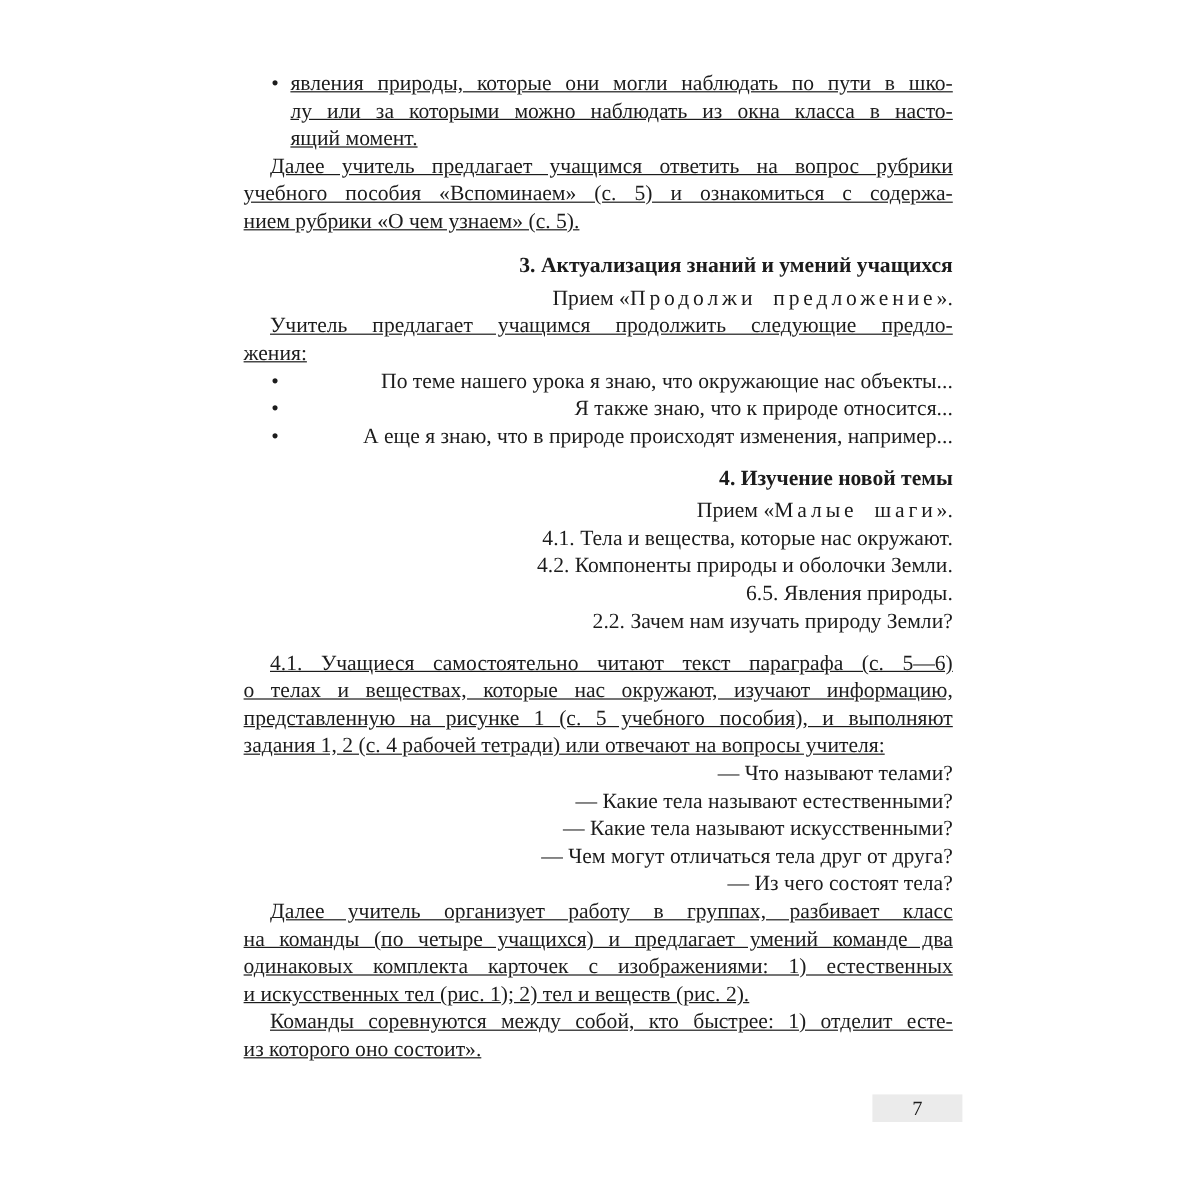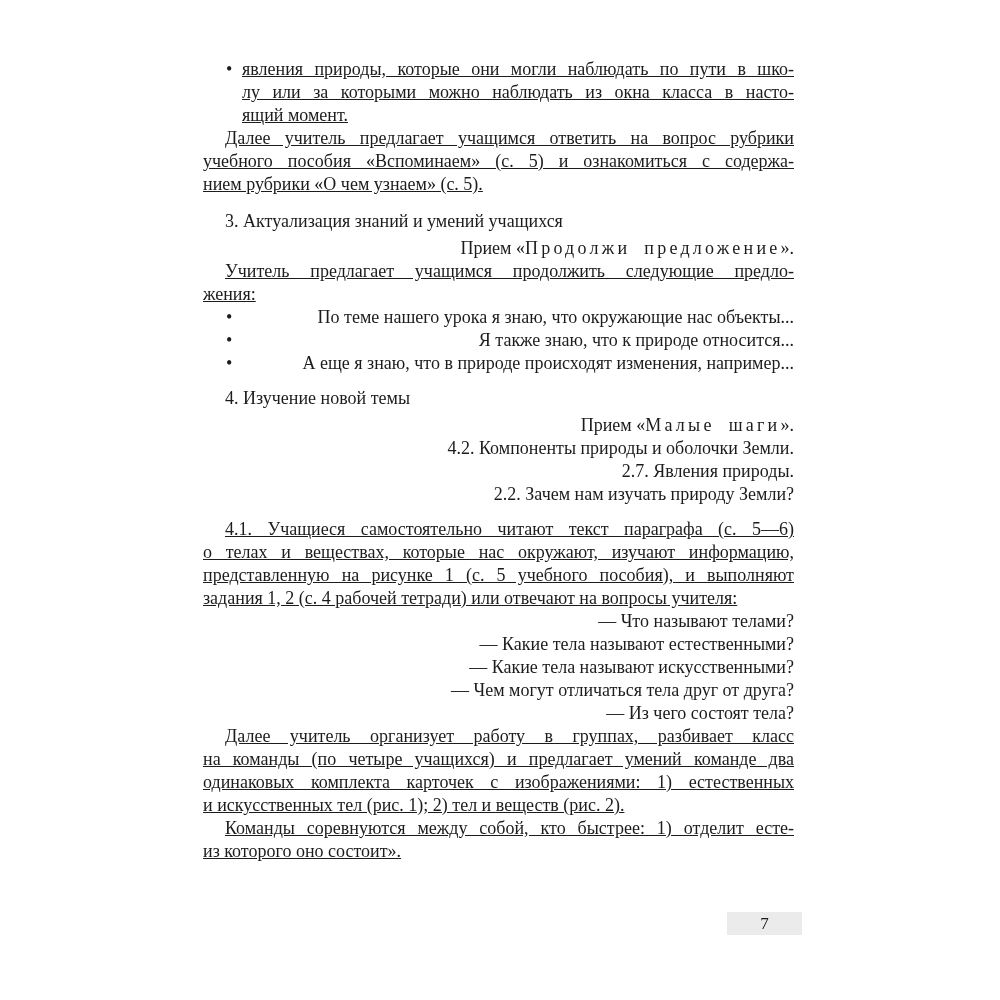--- a/index.html
+++ b/index.html
@@ -38,24 +38,25 @@
   .line.indent {
     text-indent: 22px;
   }
   .single {
     text-align: right;
   }
   .single.indent {
     text-indent: 22px;
   }
   .heading {
-    font-weight: normal;
+    font-weight: bold;
     text-indent: 22px;
     margin-top: 14px;
     margin-bottom: 4px;
+    text-align: right;
   }
   .heading.h4 {
     margin-top: 12px;
   }
   .bullet-item {
     position: relative;
     padding-left: 39px;
   }
   .bullet-item > .bullet {
     position: absolute;
@@ -121,22 +122,23 @@
     </div>
     <div class="bullet-item">
       <span class="bullet">•</span>
       <div class="single">А еще я знаю, что в природе происходят изменения, например...</div>
     </div>
 
     <div class="heading h4">4. Изучение новой темы</div>
 
     <div class="single indent"><span>Прием «</span><span class="spaced-term">Малые шаги</span><span>».</span></div>
 
+    <div class="single indent">4.1. Тела и вещества, которые нас окружают.</div>
     <div class="single indent">4.2. Компоненты природы и оболочки Земли.</div>
-    <div class="single indent">2.7. Явления природы.</div>
+    <div class="single indent">6.5. Явления природы.</div>
     <div class="single indent">2.2. Зачем нам изучать природу Земли?</div>
 
     <div class="gap-before">
       <div class="line indent">4.1. Учащиеся самостоятельно читают текст параграфа (с. 5—6)</div>
       <div class="line">о телах и веществах, которые нас окружают, изучают информацию,</div>
       <div class="line">представленную на рисунке 1 (с. 5 учебного пособия), и выполняют</div>
       <div class="line last">задания 1, 2 (с. 4 рабочей тетради) или отвечают на вопросы учителя:</div>
     </div>
 
     <div class="single indent">— Что называют телами?</div>

